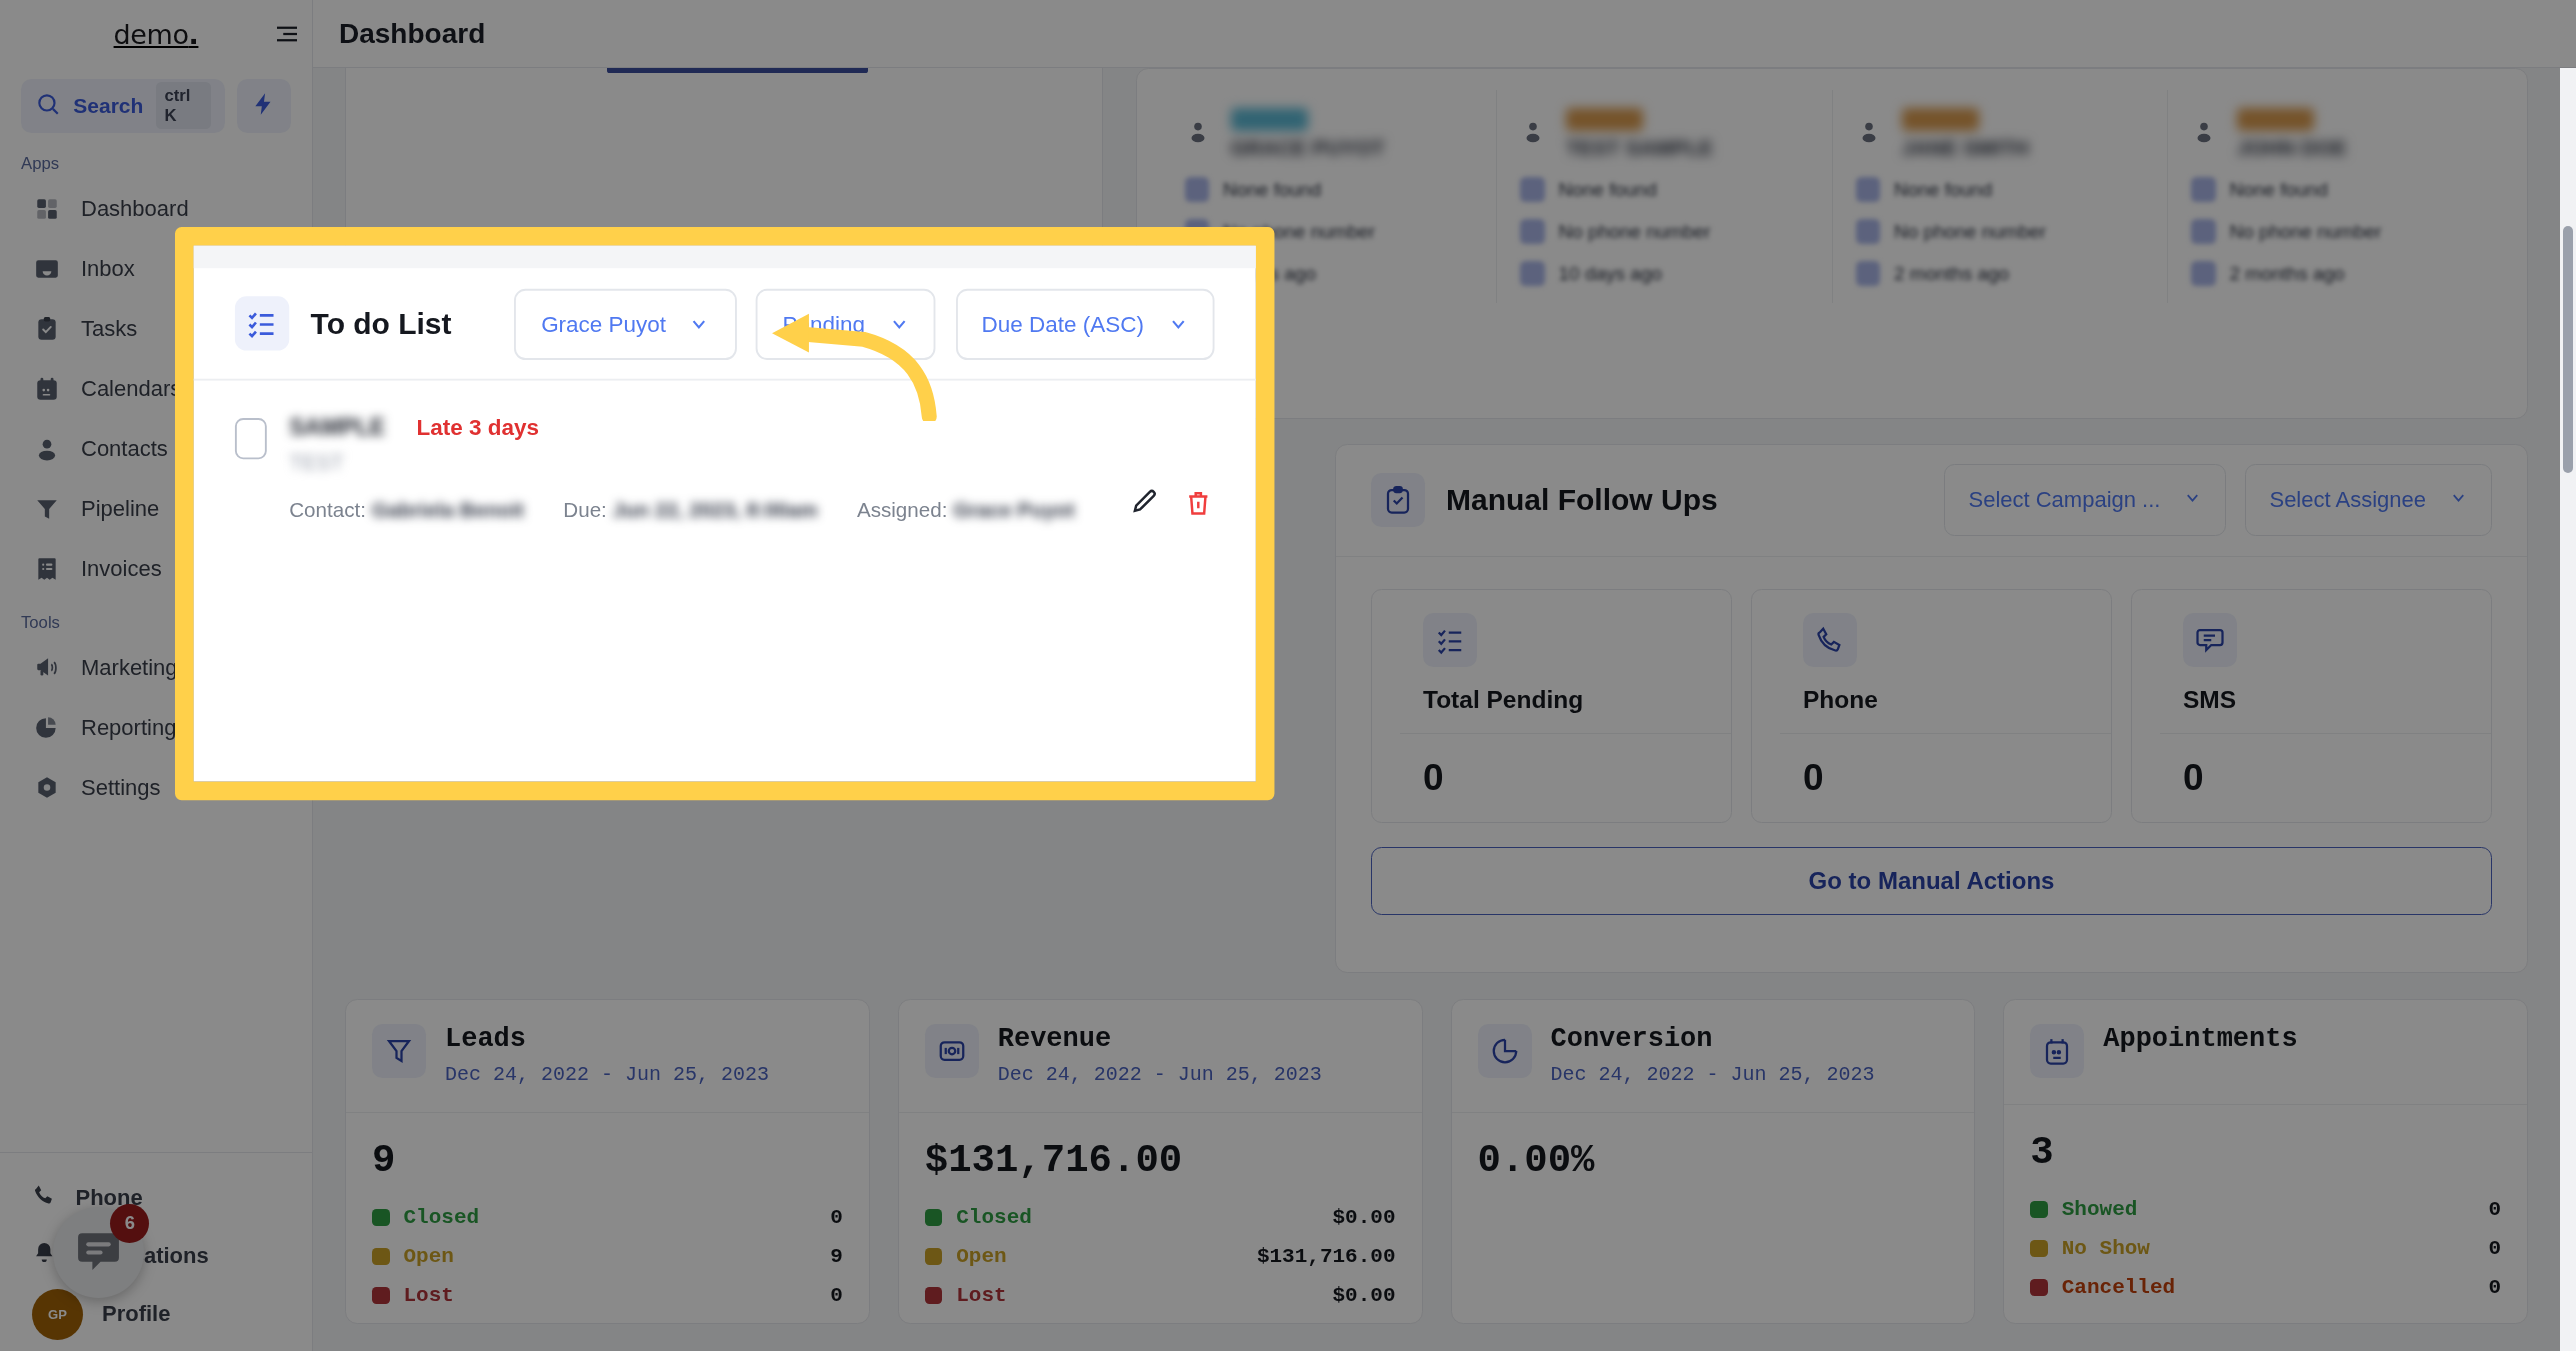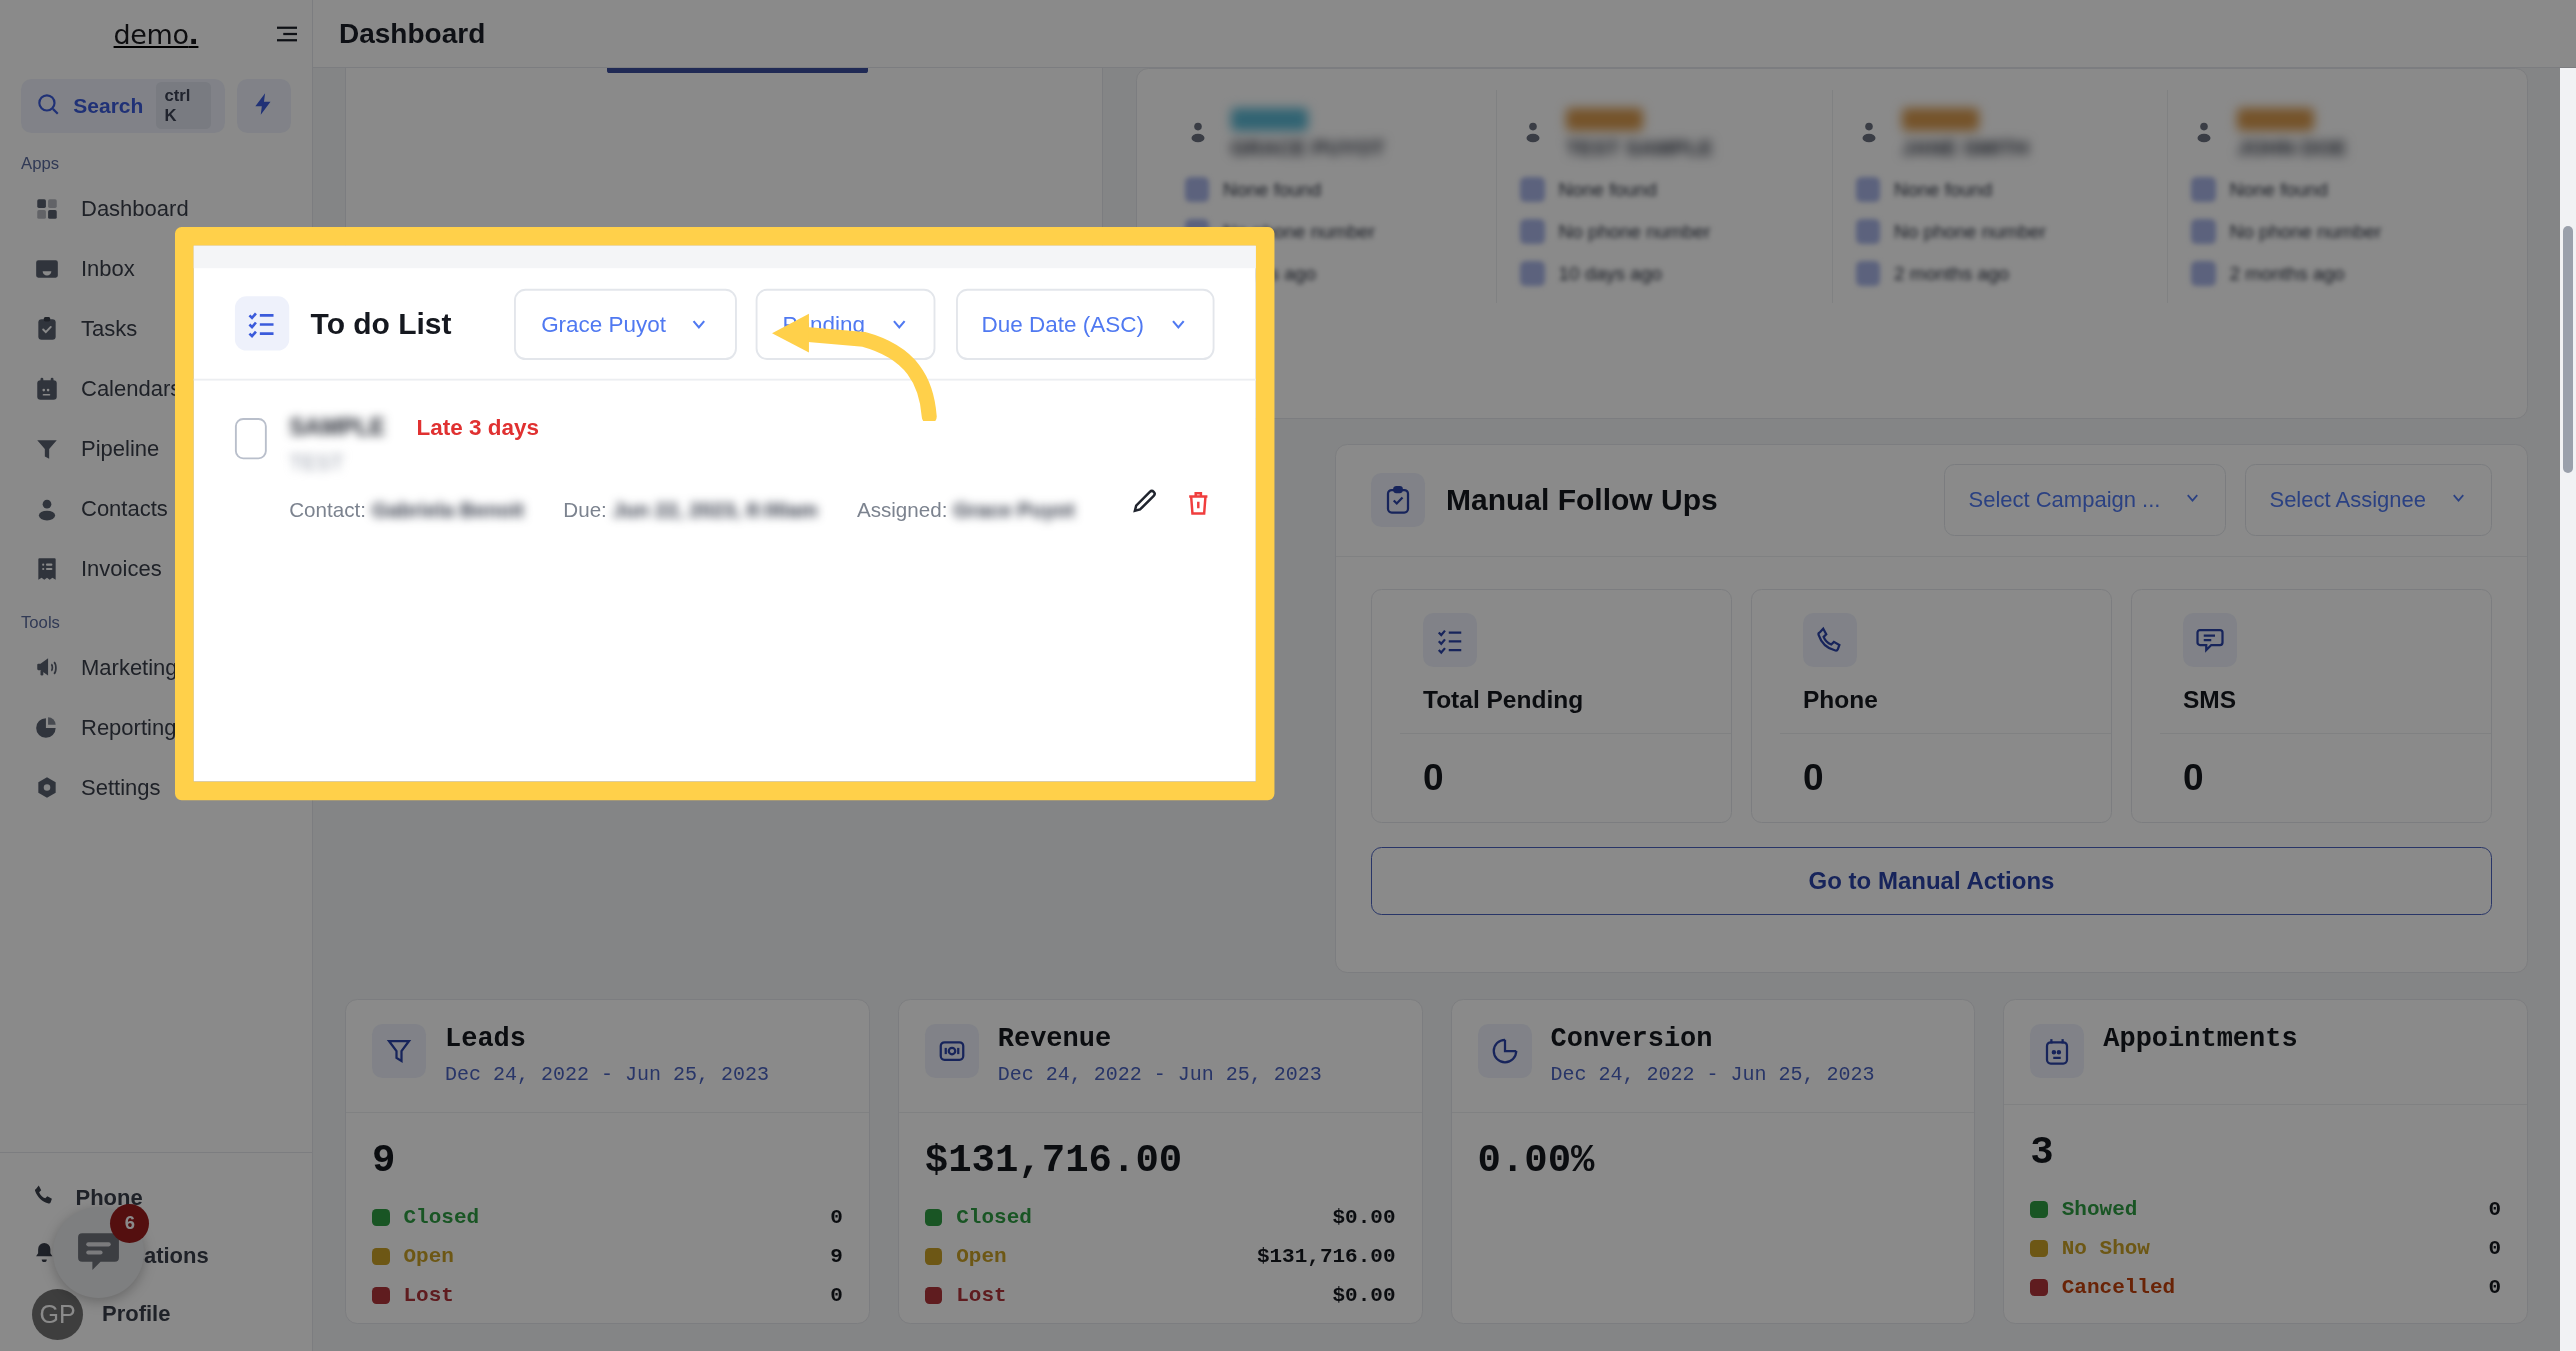--- a/index.html
+++ b/index.html
@@ -77,23 +77,23 @@
     position:absolute; left:0; right:0; bottom:0;
     border-top:0.9px solid #e6e8ec; padding:16px 0 8.8px 0;
   }
   .footer-item {
     display:flex; align-items:center; gap:19px;
     height:58px; padding:0 24.5px 0 32px; font-size:22px; color:#3a3f4b;
     font-weight:600;
     position:relative;
   }
   .avatar-green {
-    width:51px; height:51px; border-radius:876px; background:#737373;
+    width:51px; height:51px; border-radius:876px; background:#a16207;
     color:#fff; display:flex; align-items:center; justify-content:center;
-    font-size:25px; font-weight:400;
+    font-size:13px; font-weight:700;
   }
   .avatar-badge {
     position:absolute; left:49px; top:-7px;
     width:35px; height:35px; border-radius:876px; background:#111317;
     color:#fff; font-size:16.7px; font-weight:700;
     display:flex; align-items:center; justify-content:center;
   }
   .chat-bubble-widget {
     position:absolute; left:53px; bottom:54px;
     width:91px; height:91px; border-radius:876px;
@@ -364,34 +364,34 @@
               <circle cx="13" cy="13" r="1.2" fill="#fff"></circle>
               <rect x="8" y="16.5" width="7" height="1.6" rx=".8" fill="#fff"></rect>
             </svg>
         </span>
         <span class="nav-label">Calendars</span>
       </div>
 
       <div class="nav-item">
         <span class="nav-ico">
           <svg width="26" height="26" viewBox="0 0 24 24" fill="currentColor">
-              <path d="M3 4h18l-7 8v9l-4-2v-7L3 4z"></path>
-            </svg>
-        </span>
-        <span class="nav-label">Pipeline</span>
-      </div>
-
-      <div class="nav-item">
-        <span class="nav-ico">
-          <svg width="26" height="26" viewBox="0 0 24 24" fill="currentColor">
               <circle cx="12" cy="7.5" r="4"></circle>
               <ellipse cx="12" cy="18" rx="7.5" ry="4.5"></ellipse>
             </svg>
         </span>
         <span class="nav-label">Contacts</span>
+      </div>
+
+      <div class="nav-item">
+        <span class="nav-ico">
+          <svg width="26" height="26" viewBox="0 0 24 24" fill="currentColor">
+              <path d="M3 4h18l-7 8v9l-4-2v-7L3 4z"></path>
+            </svg>
+        </span>
+        <span class="nav-label">Pipeline</span>
       </div>
 
       <div class="nav-item">
         <span class="nav-ico">
           <svg width="26" height="26" viewBox="0 0 24 24" fill="currentColor">
               <path d="M5 2h14a1 1 0 0 1 1 1v19l-3-2-2.5 2-2.5-2-2.5 2L7 20l-3 2V3a1 1 0 0 1 1-1z"></path>
               <rect x="7.5" y="7" width="2" height="2" rx="1" fill="#fff"></rect>
               <rect x="11" y="7" width="6" height="2" rx="1" fill="#fff"></rect>
               <rect x="7.5" y="11" width="2" height="2" rx="1" fill="#fff"></rect>
               <rect x="11" y="11" width="6" height="2" rx="1" fill="#fff"></rect>

